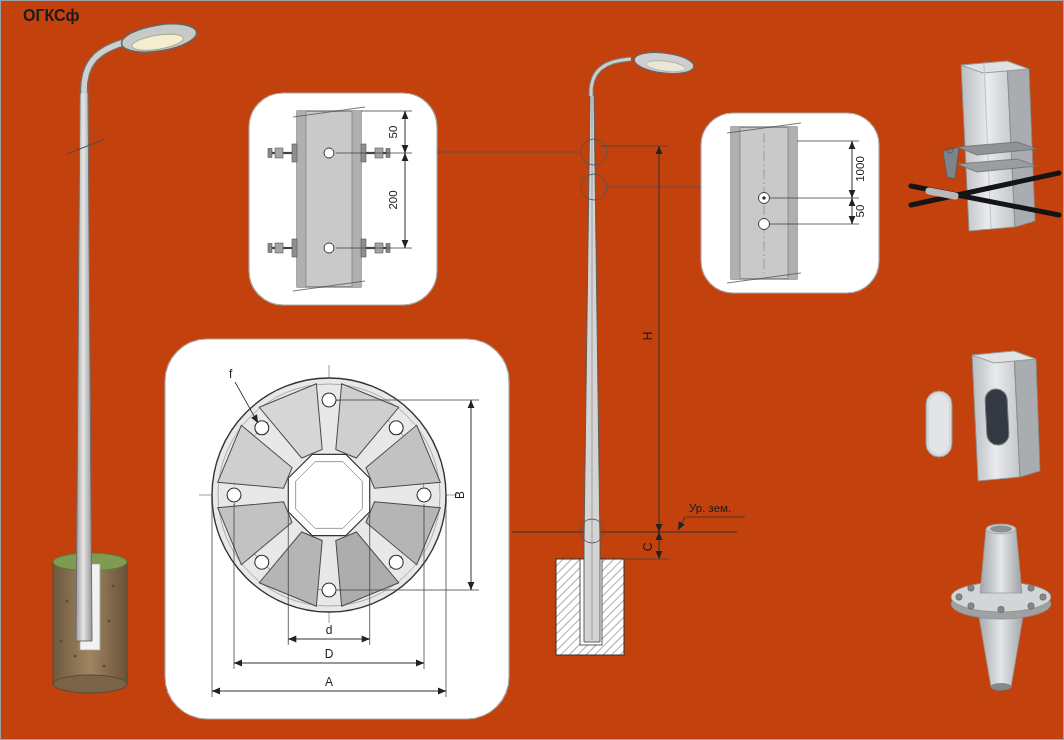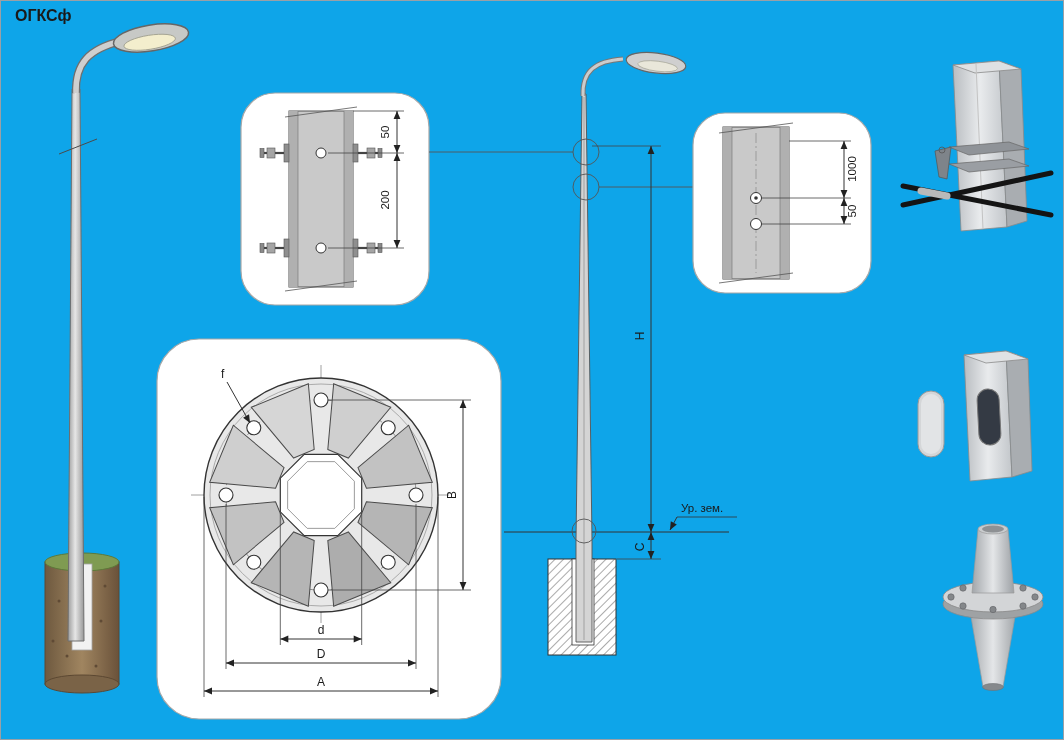--- a/index.html
+++ b/index.html
@@ -1,16 +1,16 @@
 <!DOCTYPE html>
 <html><head>
 <meta charset="utf-8">
 <style>
   html,body{margin:0;padding:0;background:#fff;}
-  .page{width:1064px;height:740px;box-sizing:border-box;border:1px solid #9aa0a6;background:#0ea5e9;overflow:hidden;}
+  .page{width:1064px;height:740px;box-sizing:border-box;border:1px solid #9aa0a6;background:#c2410c;overflow:hidden;padding-left:8px;}
   svg{display:block;}
   text{font-family:"Liberation Sans","DejaVu Sans",sans-serif;fill:#1a1a1a;}
   .title-text{font-size:16px;font-weight:bold;}
   .dim-text{font-size:12px;}
   .small-text{font-size:11.5px;}
   .dimline{stroke:#333;stroke-width:1;fill:none;}
   .extline{stroke:#444;stroke-width:0.8;fill:none;}
   .thin{stroke:#555;stroke-width:0.9;fill:none;}
   .box{fill:#fff;stroke:#a8a8a8;stroke-width:1.2;}
 </style>

